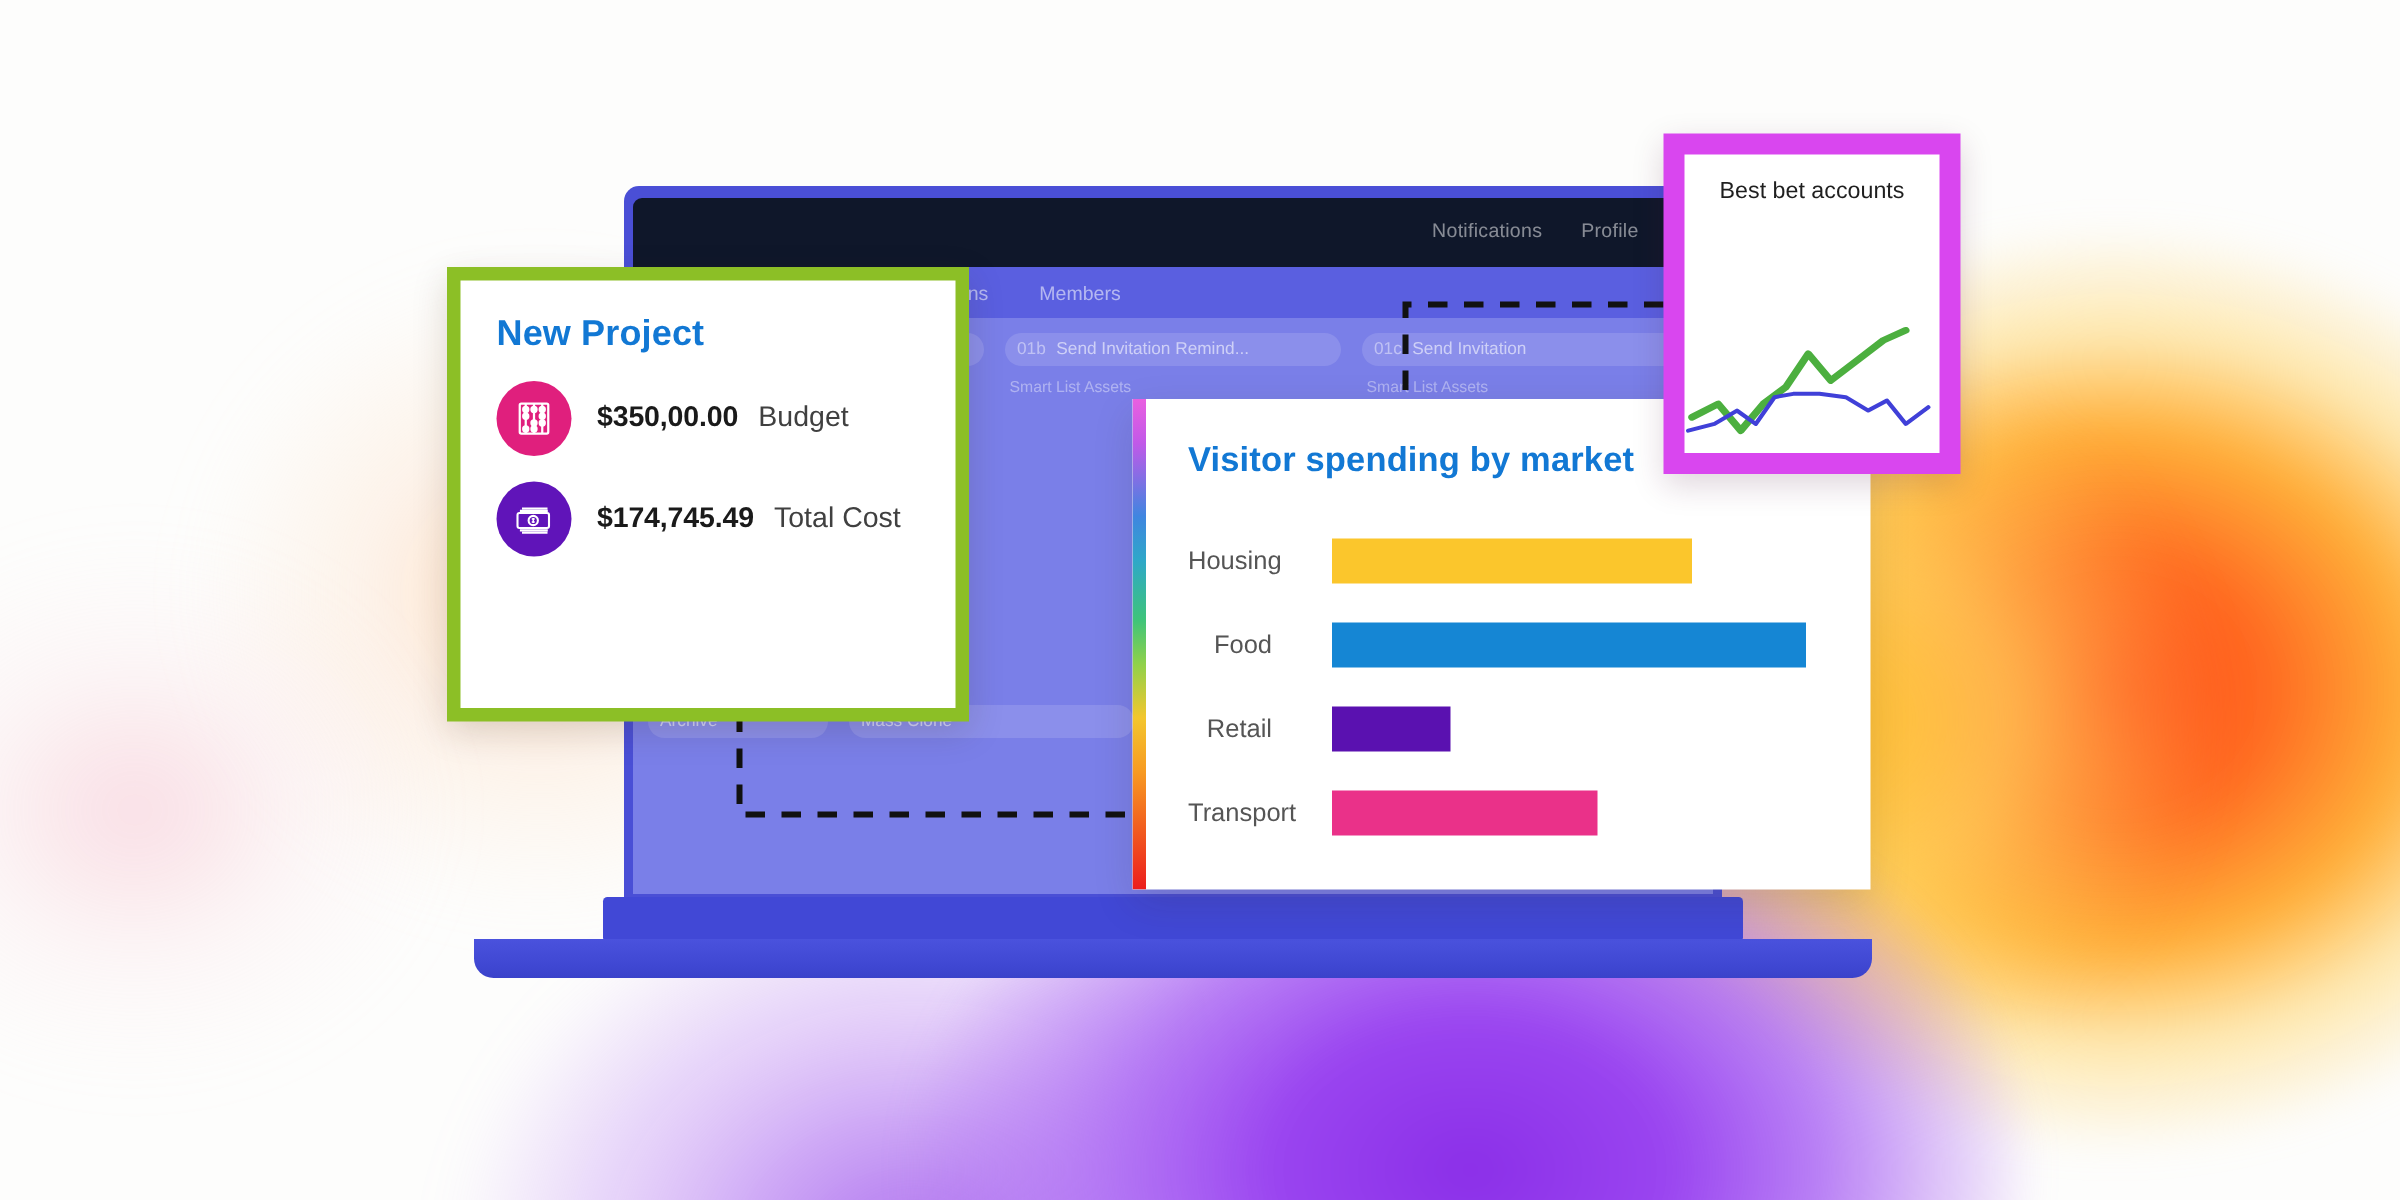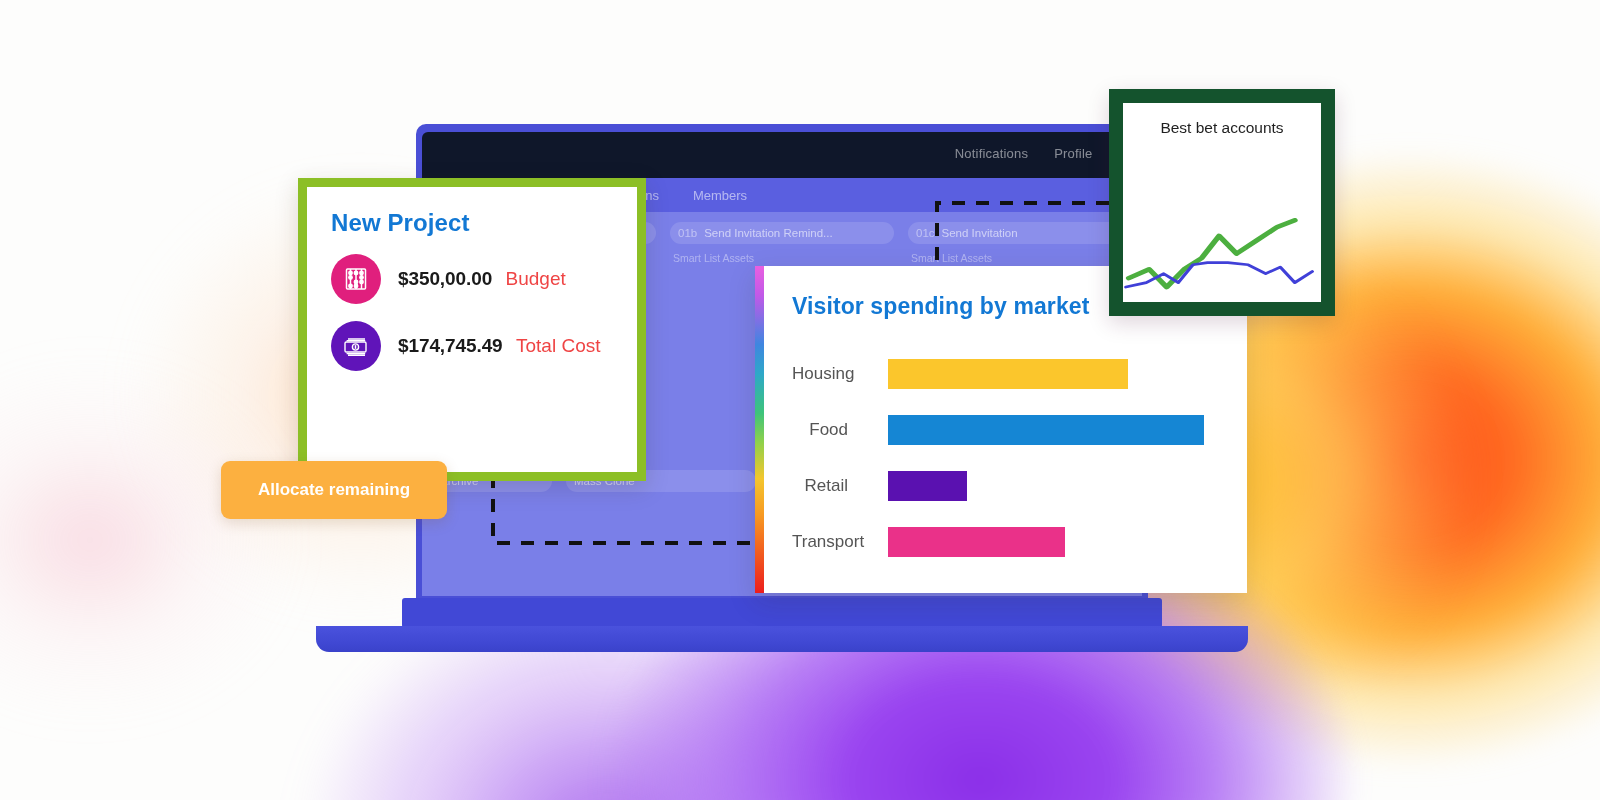--- a/index.html
+++ b/index.html
@@ -110,21 +110,21 @@
     box-shadow: 0 7px 22px rgba(60,40,20,.17);
   }
   #card-project .inner { width: 100%; height: 100%; background: #fff; padding: 22px 24px 10px 24px; }
   .proj-title { color: #1278d4; font-size: 24px; font-weight: 700; letter-spacing: .1px; }
   .proj-row { display: flex; align-items: center; gap: 17px; margin-top: 17px; }
   .proj-icon { width: 50px; height: 50px; border-radius: 50%; flex: none; display: flex; align-items: center; justify-content: center; }
   .ic-abacus { background: #e01f7d; }
   .ic-piggy  { background: #4ac9e3; }
   .ic-cash   { background: #6014b9; }
   .proj-amt { font-size: 19px; font-weight: 700; color: #1a1a1a; letter-spacing: -.1px; }
-  .proj-lbl { font-size: 19px; color: #ef4444; margin-left: 9px; }
+  .proj-lbl { font-size: 19px; color: #404040; margin-left: 9px; }
 
   
   #btn-allocate {
     position: absolute; left: 221px; top: 461px; width: 226px; height: 58px;
     background: #fcb040; border-radius: 9px; color: #fff;
     font-size: 17px; font-weight: 600; display: flex; align-items: center; justify-content: center;
     box-shadow: 0 4px 14px rgba(120,80,20,.18); cursor: pointer;
   }
 
   
@@ -138,22 +138,22 @@
   }
   .chart-body { flex: 1; padding: 27px 22px 16px 28px; position: relative; }
   .chart-title { color: #1278d4; font-size: 23px; font-weight: 700; letter-spacing: .1px; }
   .chart-rows { margin-top: 26px; }
   .chart-row { display: flex; align-items: center; height: 56px; }
   .chart-cat { width: 96px; text-align: right; padding-right: 40px; font-size: 17px; color: #555; flex: none; }
   .chart-bar { height: 30px; }
 
   
   #card-bestbet {
-    position: absolute; left: 1109px; top: 89px; width: 226px; height: 227px;
-    background: #14532d; padding: 14px;
+    position: absolute; left: 1109px; top: 89px; width: 198px; height: 227px;
+    background: #d946ef; padding: 14px;
     box-shadow: 0 7px 20px rgba(80,20,60,.18);
   }
   #card-bestbet .inner { width: 100%; height: 100%; background: #fff; position: relative; padding-top: 16px; }
   .bb-title { text-align: center; font-size: 15.5px; color: #1f1f1f; font-weight: 400; }
   .bb-value { text-align: center; font-size: 44px; color: #3d3d3d; font-weight: 300; letter-spacing: -.5px; line-height: 1.05; margin-top: 2px; }
   .bb-spark { position: absolute; left: 0; bottom: 6px; width: 100%; height: 78px; }
 </style>
 </head>
 <body>
 
@@ -270,21 +270,20 @@
           </svg>
         </div>
         <div>
           <span class="proj-amt">$174,745.49</span>
           <span class="proj-lbl">Total Cost</span>
         </div>
       </div>
     </div>
   </div>
 
-  <div id="btn-allocate">Allocate remaining</div>
 
   <div id="card-chart">
     <div class="rainbow-edge"></div>
     <div class="chart-body">
       <div class="chart-title">Visitor spending by market</div>
       <div class="chart-rows">
 
         <div class="chart-row">
           <div class="chart-cat">Housing</div>
           <div class="chart-bar" style="width: 240px; background: rgb(251, 198, 44);"></div>

